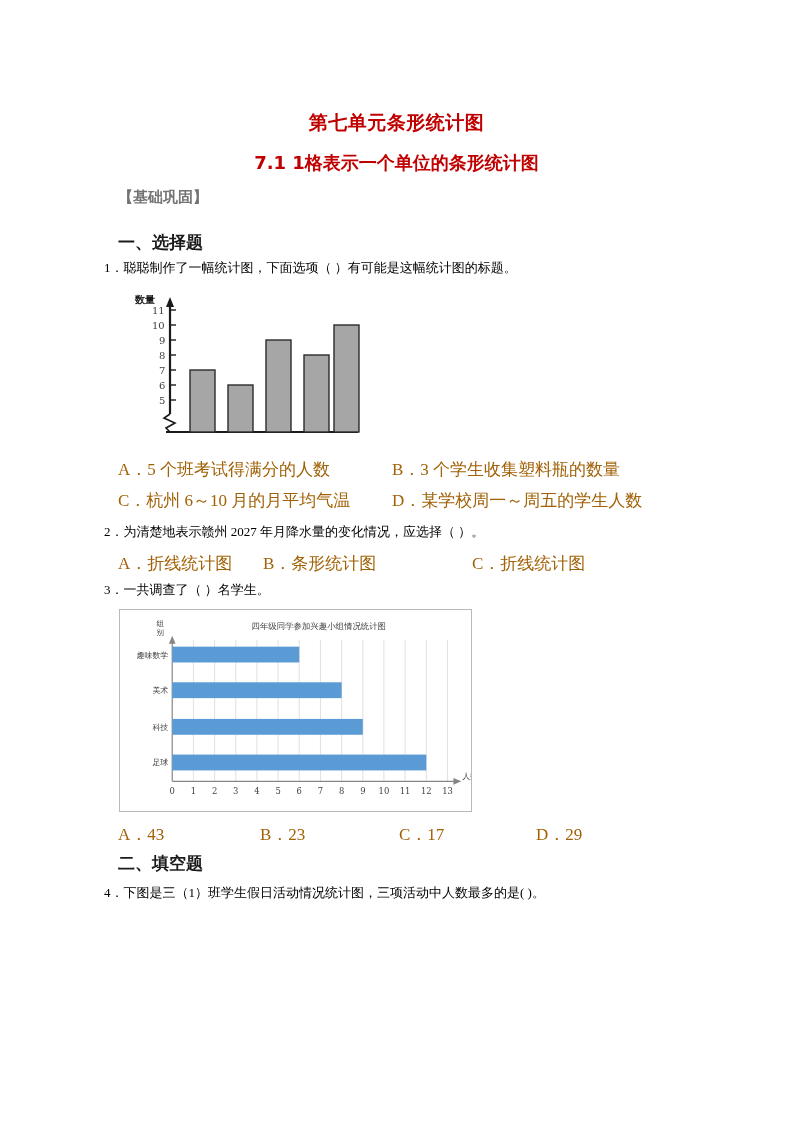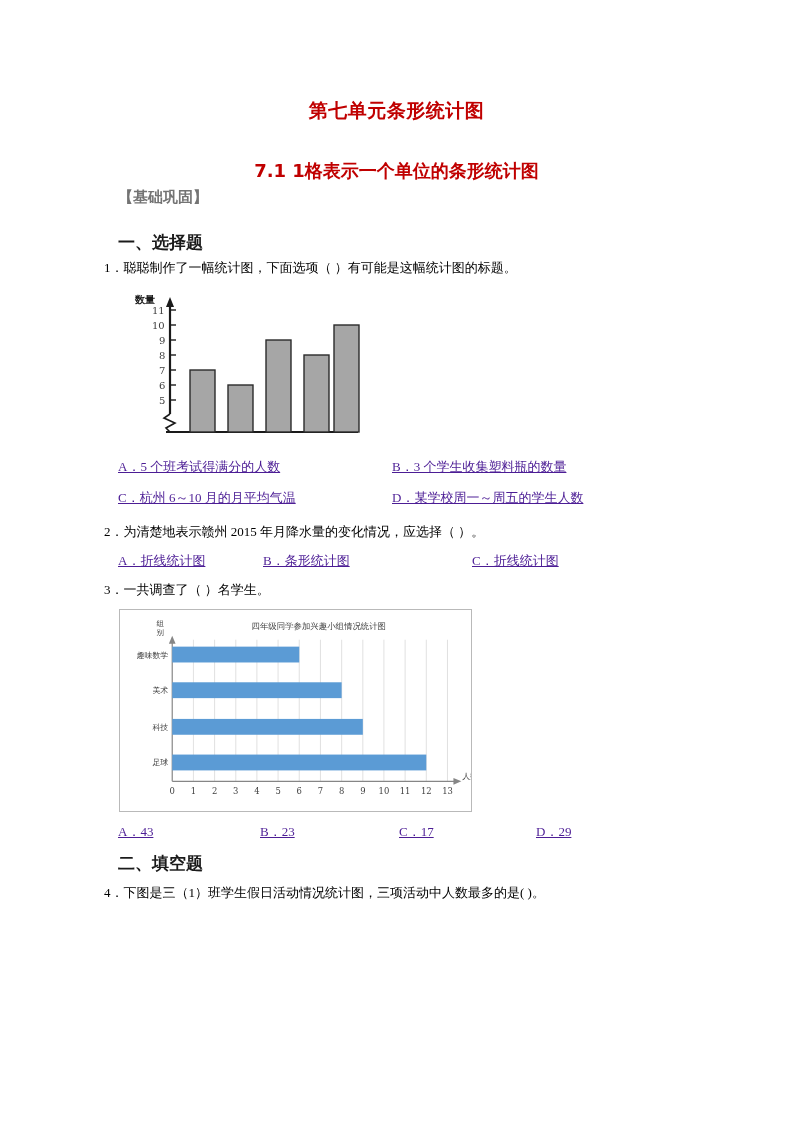--- a/index.html
+++ b/index.html
@@ -24,32 +24,32 @@
   }
 
   
   .doc-title {
     text-align: center;
     color: #c00000;
     font-weight: bold;
     font-size: 19px;
     letter-spacing: 0.5px;
     font-family: "DejaVu Sans", "Liberation Sans", sans-serif;
-    margin: 0;
+    margin: 12px;
     position: absolute;
     left: 0; right: 0;
     top: 98px;
   }
   .doc-subtitle {
     text-align: center;
     color: #c00000;
     font-weight: bold;
     font-size: 18px;
     font-family: "DejaVu Sans", "Liberation Sans", sans-serif;
-    margin: 12px;
+    margin: 4px;
     position: absolute;
     left: 0; right: 0;
     top: 147px;
   }
   .section-red {
     position: absolute;
     left: 118px;
     top: 188px;
     color: #737373;
     font-weight: bold;
@@ -66,24 +66,23 @@
   }
   .q {
     position: absolute;
     left: 104px;
     font-size: 13px;
     color: #000000;
     white-space: nowrap;
   }
   .opt {
     position: absolute;
-    font-size: 13px;
-    color: #4c1d95;
+    font-size: 17px;
+    color: #a16207;
     white-space: nowrap;
-    text-decoration: underline;
   }
 
   
   #chart1 {
     position: absolute;
     left: 128px;
     top: 292px;
     width: 232px;
     height: 152px;
   }
@@ -149,21 +148,21 @@
       <rect x="176" y="63" width="25" height="77"></rect>
       <rect x="206" y="33" width="25" height="107"></rect>
     </g>
   </svg>
 
   <div class="opt" style="left:118px; top:458px">A．5 个班考试得满分的人数</div>
   <div class="opt" style="left:392px; top:458px">B．3 个学生收集塑料瓶的数量</div>
   <div class="opt" style="left:118px; top:489px">C．杭州 6～10 月的月平均气温</div>
   <div class="opt" style="left:392px; top:489px">D．某学校周一～周五的学生人数</div>
 
-  <div class="q" style="top:523px">2．为清楚地表示赣州 2015 年月降水量的变化情况，应选择（          ）。</div>
+  <div class="q" style="top:523px">2．为清楚地表示赣州 2027 年月降水量的变化情况，应选择（          ）。</div>
   <div class="opt" style="left:118px; top:552px">A．折线统计图</div>
   <div class="opt" style="left:263px; top:552px">B．条形统计图</div>
   <div class="opt" style="left:472px; top:552px">C．折线统计图</div>
 
   <div class="q" style="top:581px">3．一共调查了（          ）名学生。</div>
 
   <svg id="chart2" viewBox="0 0 353 203">
 
     <text x="200" y="19" text-anchor="middle" font-family="DejaVu Sans, Liberation Sans, sans-serif" font-size="8.5" fill="#3f3f3f">四年级同学参加兴趣小组情况统计图</text>
 

